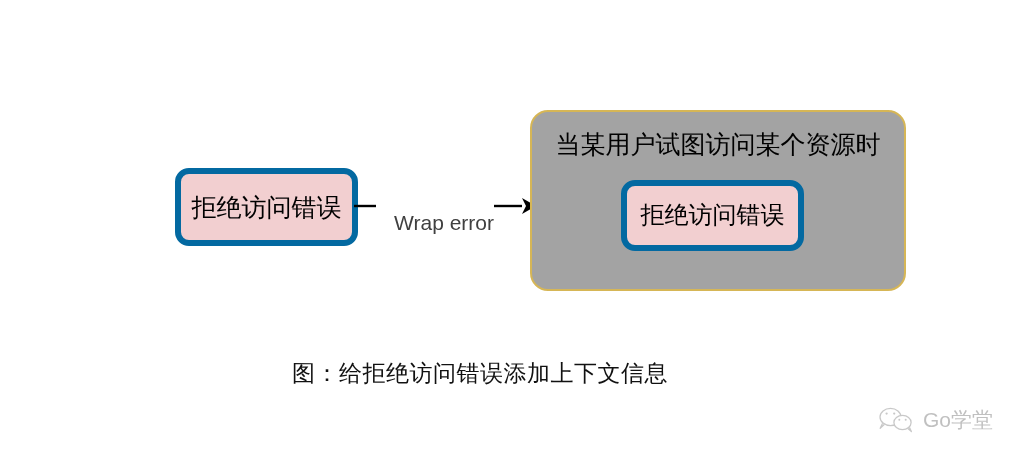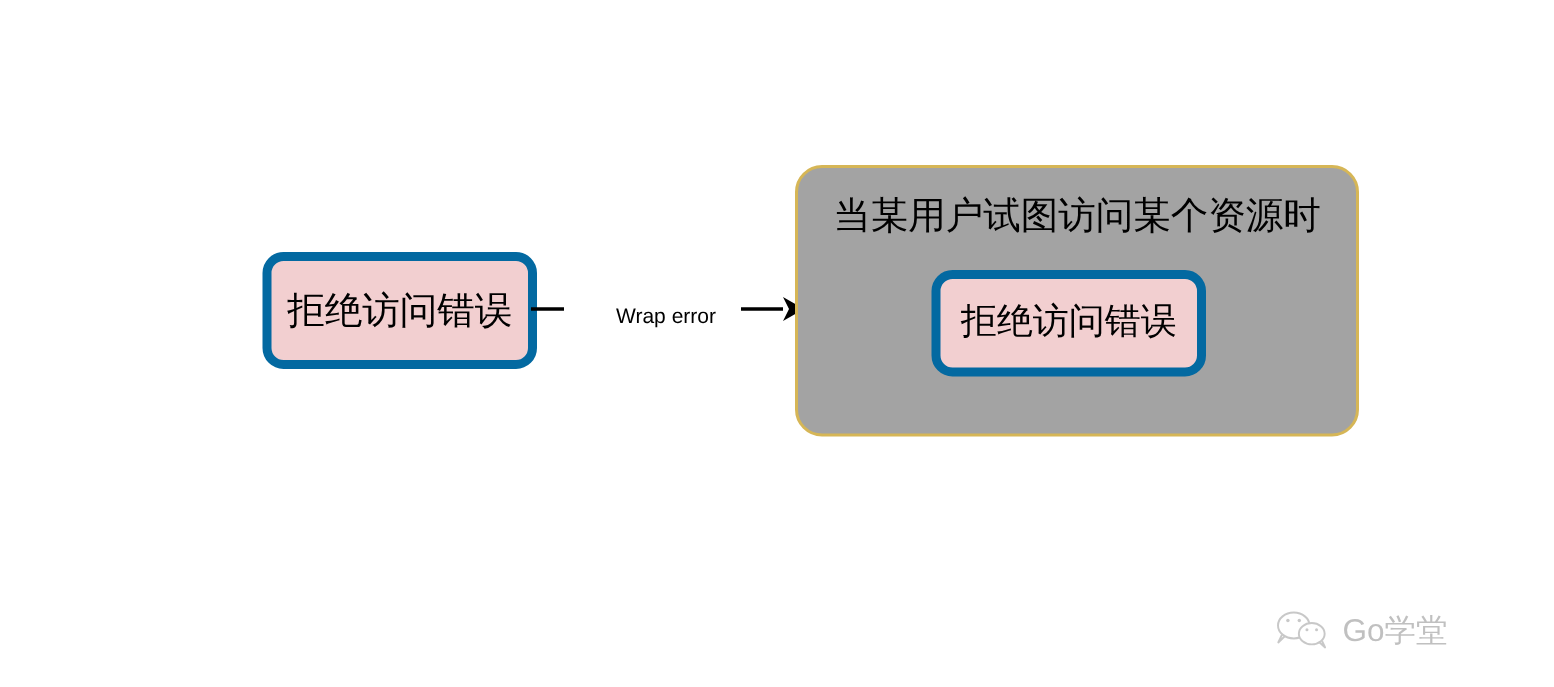--- a/index.html
+++ b/index.html
@@ -82,47 +82,47 @@
     position: absolute;
     left: 352px;
     top: 180px;
     width: 184px;
     height: 52px;
   }
 
   #connector-label {
     position: absolute;
     left: 0;
-    top: 4px;
+    top: 17px;
     width: 184px;
     height: 52px;
     display: flex;
     align-items: center;
     justify-content: center;
-    font-size: 14px;
-    color: #000000;
+    font-size: 21px;
+    color: #404040;
     pointer-events: none;
   }
 
   
   #caption {
     position: absolute;
     left: 0;
     top: 358px;
     width: 960px;
     text-align: center;
     font-size: 23px;
     letter-spacing: 0.5px;
     color: #111111;
   }
 
   
   #watermark {
     position: absolute;
-    left: 848px;
+    left: 876px;
     top: 399px;
     width: 142px;
     height: 42px;
     display: flex;
     align-items: center;
     gap: 7px;
     opacity: 0.62;
   }
 
   #watermark-label {
@@ -151,20 +151,21 @@
 
   <div class="node node-yellow" id="node-context">
 
     <div id="context-heading">当某用户试图访问某个资源时</div>
 
     <div class="node node-pink" id="node-wrapped">
       <span>拒绝访问错误</span>
     </div>
   </div>
 
+  <div id="caption">图：给拒绝访问错误添加上下文信息</div>
 
   <div id="watermark">
     <svg width="40" height="28" viewBox="0 0 40 28">
       <g fill="none" stroke="#a8a8a8" stroke-width="1.3">
         <ellipse cx="14.5" cy="11" rx="10.5" ry="8.6"></ellipse>
         <path d="M8.5 18.2 L4.2 22.3 L6.6 17.2" stroke-linejoin="round"></path>
         <ellipse cx="26.5" cy="16.5" rx="8.6" ry="7.1" fill="#ffffff"></ellipse>
         <path d="M31.6 22.2 L35.4 25.6 L33.4 21.4" stroke-linejoin="round"></path>
       </g>
       <g fill="#a8a8a8">

